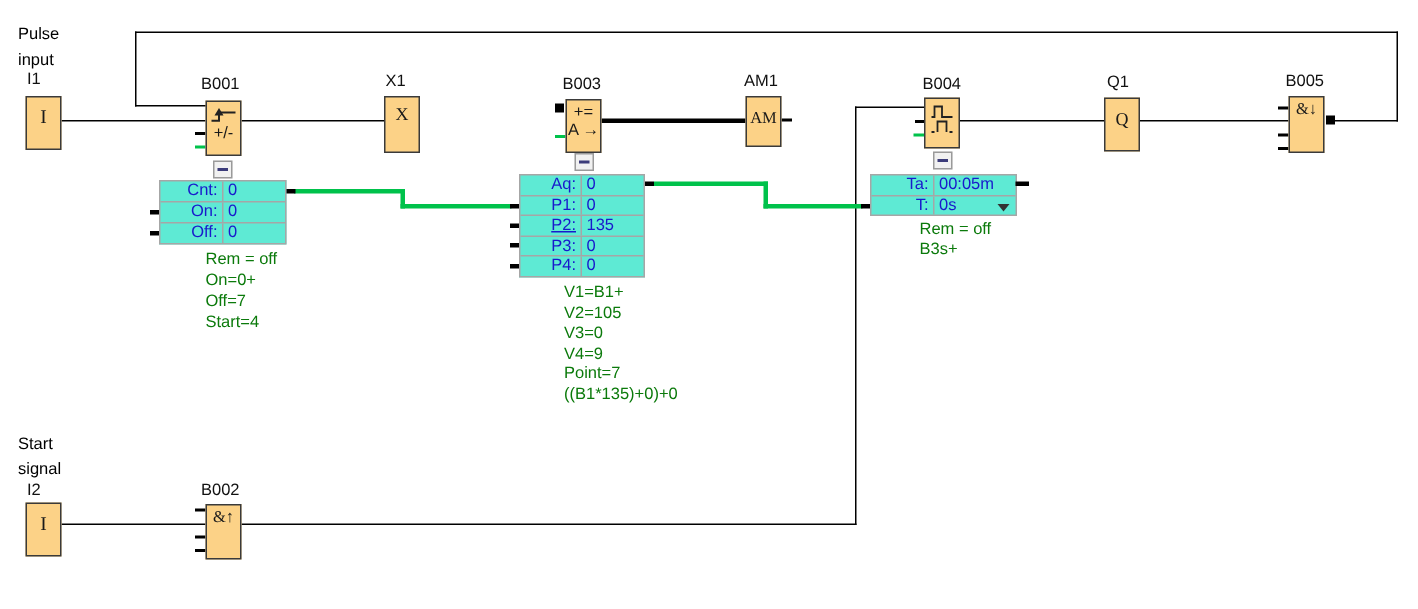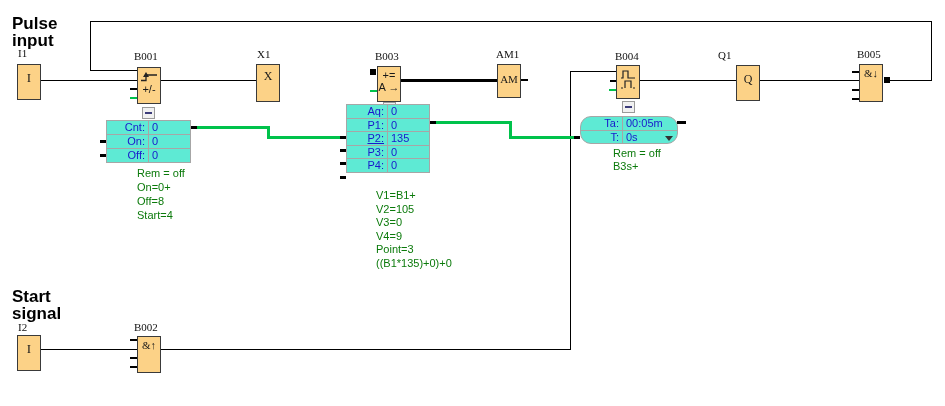--- a/index.html
+++ b/index.html
@@ -12,21 +12,21 @@
   .stub{position:absolute;height:2px;width:7px;background:var(--wire-black,#000);z-index:1;}
   .gstub{position:absolute;height:2px;width:7px;background:var(--wire-green,#00C24B);z-index:1;}
   .pstub{position:absolute;height:3px;width:6px;background:var(--wire-black,#000);z-index:4;}
   .gwh{position:absolute;height:3px;background:var(--wire-green,#00C24B);z-index:3;}
   .gwv{position:absolute;width:3px;background:var(--wire-green,#00C24B);z-index:3;}
   .sq{position:absolute;width:6px;height:6px;background:#000;z-index:2;}
   
   .block{position:absolute;width:24px;background:var(--block-fill,#FCD287);
          border:1px solid var(--block-border,#3A3A3A);box-sizing:border-box;
          text-align:center;z-index:2;}
-  .blabel{position:absolute;font-size:11px;color:#111;white-space:nowrap;z-index:2;font-family:Liberation Serif, serif;}
+  .blabel{position:absolute;font-size:11px;color:#111;white-space:nowrap;z-index:2;}
   .letter{font-family:"Liberation Serif",serif;color:#1a1a1a;}
   .mono-sym{font-family:"Liberation Sans",sans-serif;color:#1a1a1a;}
   
   .pbox{position:absolute;background:#5eead4;border:1px solid var(--box-border,#A6A6A6);
         box-sizing:border-box;z-index:2;}
   .prow{display:flex;box-sizing:border-box;border-bottom:1px solid var(--box-border,#A6A6A6);}
   .prow.last{border-bottom:none;}
   .plabel{text-align:right;border-right:1px solid var(--box-border,#A6A6A6);
           color:var(--text-blue,#1919CC);font-size:11px;padding-right:3px;box-sizing:border-box;}
   .pvalue{flex:1;color:var(--text-blue,#1919CC);font-size:11px;padding-left:3px;
@@ -35,21 +35,21 @@
            border-left:4px solid transparent;border-right:4px solid transparent;
            border-top:5px solid #333;}
   
   .notes{position:absolute;color:var(--text-green,#0B7A0B);font-size:11px;z-index:2;white-space:nowrap;}
   
   .minus-btn{position:absolute;width:13px;height:12px;background:#f1f1f1;
              border:1px solid #9a9a9a;box-sizing:border-box;z-index:2;
              display:flex;align-items:center;justify-content:center;}
   .minus-btn .bar{width:7px;height:2px;background:#3c3c7a;}
   
-  .title{position:absolute;font-weight:bold;font-size:17px;color:#000;line-height:17px;z-index:2;}
+  .title{position:absolute;font-weight:normal;font-size:11px;color:#000;line-height:17px;z-index:2;}
   svg{display:block;margin:0 auto;}
 </style>
 </head>
 <body>
 
 <div class="canvas">
 
   <div class="title" style="left:12px;top:15px;">
     <div>Pulse</div>
     <div>input</div>
@@ -102,21 +102,21 @@
   <div class="gwv" style="left:509px;top:121px;height:18px;"></div>
   <div class="gwh" style="left:509px;top:136px;width:66px;"></div>
   <div class="pstub" style="left:574px;top:136px;"></div>
 
   <div class="blabel" style="left:18px;top:47px;">I1</div>
   <div class="blabel" style="left:134px;top:50px;">B001</div>
   <div class="blabel" style="left:257px;top:48px;">X1</div>
   <div class="blabel" style="left:375px;top:50px;">B003</div>
   <div class="blabel" style="left:496px;top:48px;">AM1</div>
   <div class="blabel" style="left:615px;top:50px;">B004</div>
-  <div class="blabel" style="left:718px;top:49px;">Q1</div>
+  <div class="blabel" style="left:738px;top:49px;">Q1</div>
   <div class="blabel" style="left:857px;top:48px;">B005</div>
   <div class="blabel" style="left:18px;top:321px;">I2</div>
   <div class="blabel" style="left:134px;top:321px;">B002</div>
 
   <div class="block" style="left:17px;top:64px;height:36px;">
     <div class="letter" style="font-size:13px;margin-top:5px;">I</div>
   </div>
 
   <div class="block" style="left:137px;top:67px;height:37px;">
     <svg width="18" height="11" viewBox="0 0 18 11" style="margin-top:3px;">
@@ -186,25 +186,25 @@
     <div class="prow last" style="height:13px;">
       <div class="plabel" style="width:42px;">Off:</div>
       <div class="pvalue">0</div>
     </div>
   </div>
   <div class="pstub" style="left:100px;top:140px;"></div>
   <div class="pstub" style="left:100px;top:154px;"></div>
   <div class="notes" style="left:137px;top:166px;line-height:14px;">
     <div>Rem = off</div>
     <div>On=0+</div>
-    <div>Off=8</div>
+    <div>Off=7</div>
     <div>Start=4</div>
   </div>
 
-  <div class="pbox" style="left:346px;top:104px;width:84px;height:69px;">
+  <div class="pbox" style="left:346px;top:116px;width:84px;height:69px;">
     <div class="prow" style="height:13.6px;">
       <div class="plabel" style="width:41px;">Aq:</div>
       <div class="pvalue">0</div>
     </div>
     <div class="prow" style="height:13.6px;">
       <div class="plabel" style="width:41px;">P1:</div>
       <div class="pvalue">0</div>
     </div>
     <div class="prow" style="height:13.6px;">
       <div class="plabel" style="width:41px;text-decoration:underline;">P2:</div>
@@ -220,25 +220,25 @@
     </div>
   </div>
   <div class="pstub" style="left:340px;top:149px;"></div>
   <div class="pstub" style="left:340px;top:162px;"></div>
   <div class="pstub" style="left:340px;top:176px;"></div>
   <div class="notes" style="left:376px;top:189px;line-height:13.5px;">
     <div>V1=B1+</div>
     <div>V2=105</div>
     <div>V3=0</div>
     <div>V4=9</div>
-    <div>Point=3</div>
+    <div>Point=7</div>
     <div>((B1*135)+0)+0</div>
   </div>
 
-  <div class="pbox" style="left:580px;top:116px;width:98px;height:28px;border-radius:11px;">
+  <div class="pbox" style="left:580px;top:116px;width:98px;height:28px;">
     <div class="prow" style="height:14px;">
       <div class="plabel" style="width:42px;">Ta:</div>
       <div class="pvalue">00:05m</div>
     </div>
     <div class="prow last" style="height:12px;">
       <div class="plabel" style="width:42px;">T:</div>
       <div class="pvalue">0s<span class="ddarrow"></span></div>
     </div>
   </div>
   <div class="pstub" style="left:677px;top:121px;width:9px;"></div>

